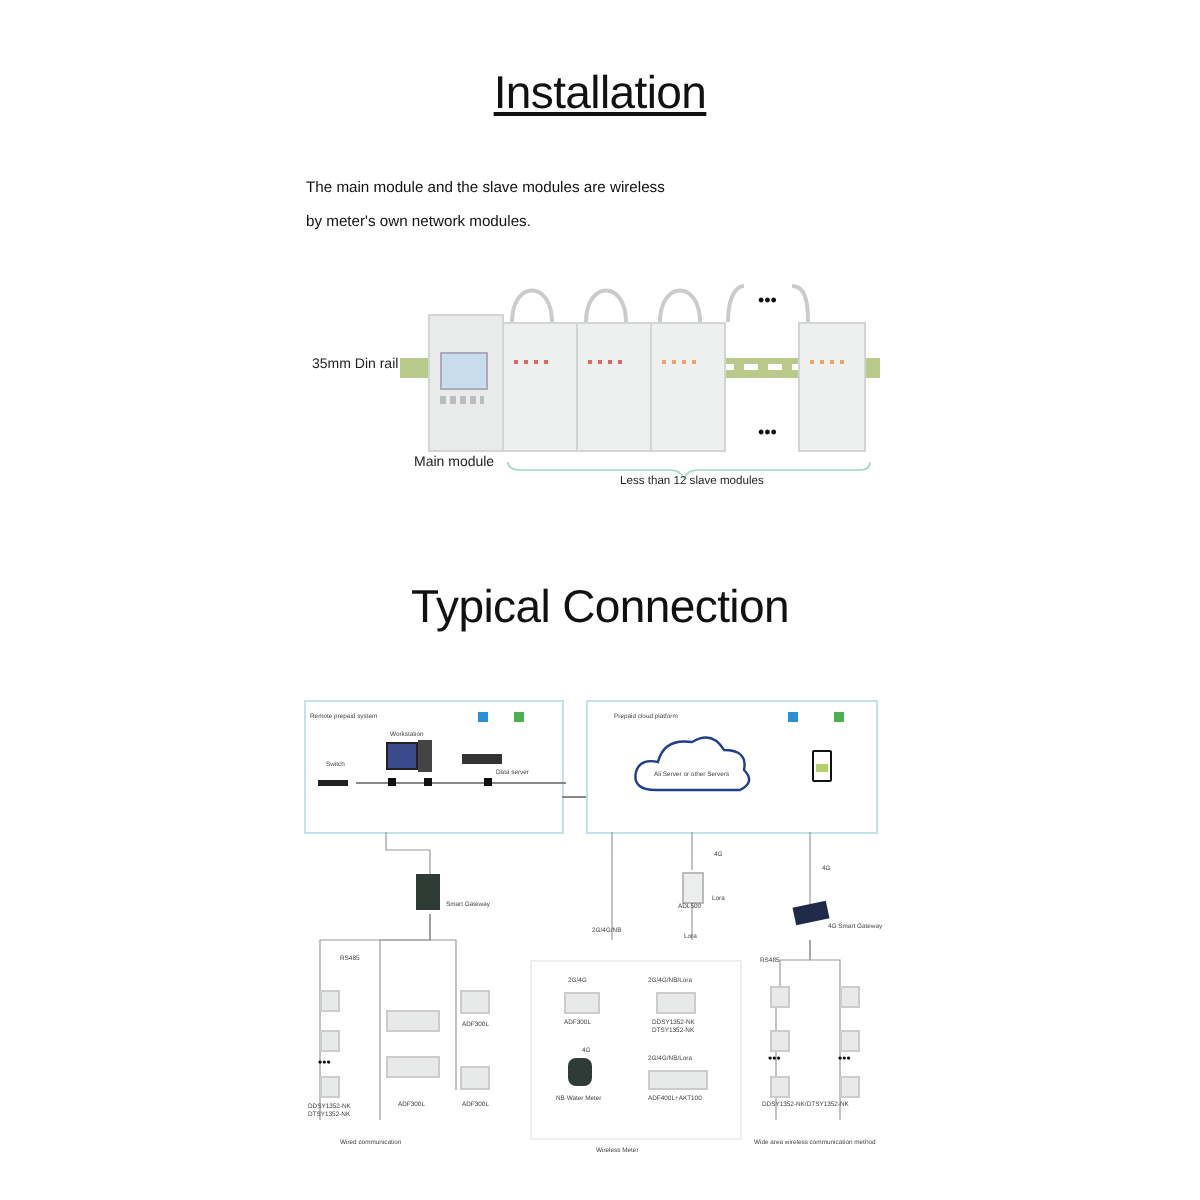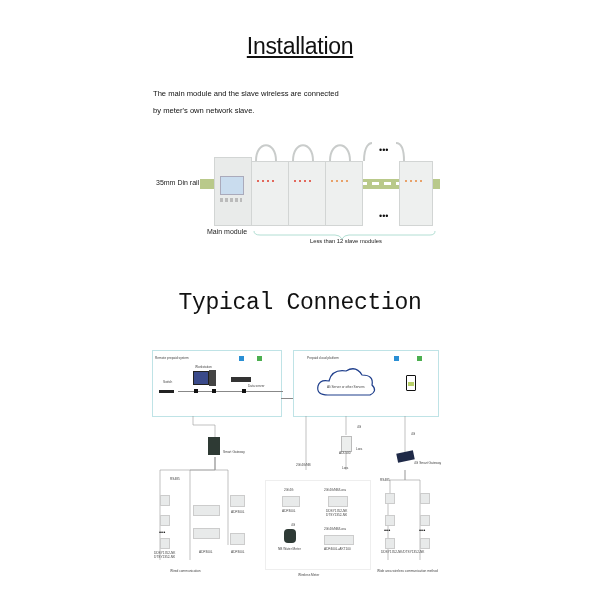--- a/index.html
+++ b/index.html
@@ -12,22 +12,22 @@
   .panel{border:1px solid #bfe3e6;background:#fff;}
   .line{background:#888;}
   svg{position:absolute;overflow:visible;}
 </style>
 </head>
 <body>
 
 <div class="abs h1" style="top:33px;text-decoration:underline;">Installation</div>
 
 <div class="abs para" style="left:153px;top:85px;">
-  <div>The main module and the slave wireless are connected</div>
-  <div>by meter's own network slave.</div>
+  <div>The main module and the slave modules are wireless</div>
+  <div>by meter's own network modules.</div>
 </div>
 
 <div class="abs" style="left:150px;top:135px;width:310px;height:115px;">
 
   <div class="abs" style="left:50px;top:44px;width:240px;height:10px;background:#b9c98a;"></div>
   <div class="abs" style="left:210px;top:47px;width:70px;height:3px;background:repeating-linear-gradient(90deg,#fff 0 7px,transparent 7px 12px);"></div>
 
   <div class="abs" style="left:64px;top:22px;width:36px;height:67px;background:#e9ebea;border:1px solid #d2d5d4;">
     <div class="abs" style="left:5px;top:18px;width:22px;height:17px;background:#c9dcee;border:1px solid #aab;"></div>
     <div class="abs" style="left:5px;top:40px;width:22px;height:4px;background:repeating-linear-gradient(90deg,#bbb 0 3px,transparent 3px 5px);"></div>
@@ -56,21 +56,21 @@
   </svg>
 
   <div class="abs" style="left:229px;top:10px;font-size:9px;letter-spacing:0px;">•••</div>
   <div class="abs" style="left:229px;top:76px;font-size:9px;">•••</div>
 
   <div class="abs small" style="left:6px;top:44px;font-size:7px;">35mm Din rail</div>
   <div class="abs small" style="left:57px;top:93px;font-size:7px;">Main module</div>
   <div class="abs small" style="left:160px;top:103px;font-size:5.8px;">Less than 12 slave modules</div>
 </div>
 
-<div class="abs h1" style="top:290px;font-family:Liberation Mono, monospace;">Typical Connection</div>
+<div class="abs h1" style="top:290px;">Typical Connection</div>
 
 <div class="abs panel" style="left:152px;top:350px;width:128px;height:65px;">
   <div class="abs tiny" style="left:2px;top:5px;">Remote prepaid system</div>
   <div class="abs" style="left:86px;top:5px;width:5px;height:5px;background:#2a8fd4;"></div>
   <div class="abs" style="left:104px;top:5px;width:5px;height:5px;background:#4caf50;"></div>
   <div class="abs tiny" style="left:42px;top:14px;">Workstation</div>
   <div class="abs" style="left:40px;top:20px;width:14px;height:12px;background:#3a4a8a;border:1px solid #222;"></div>
   <div class="abs" style="left:56px;top:19px;width:7px;height:16px;background:#444;"></div>
   <div class="abs" style="left:78px;top:26px;width:20px;height:5px;background:#333;"></div>
   <div class="abs tiny" style="left:95px;top:33px;">Data server</div>

